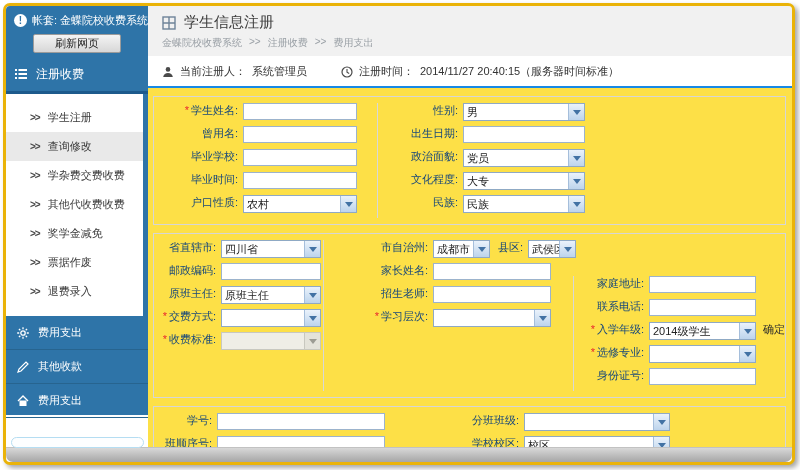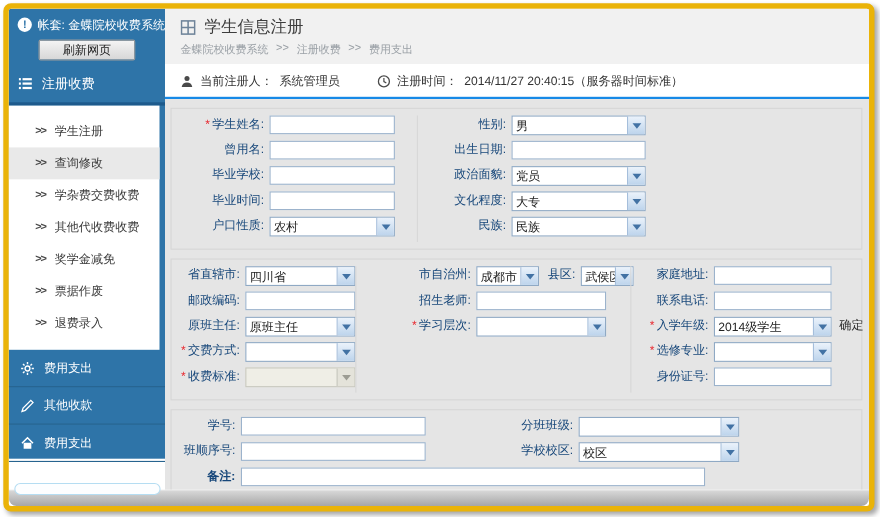--- a/index.html
+++ b/index.html
@@ -1,20 +1,20 @@
 <!DOCTYPE html>
 <html><head>
 <meta charset="utf-8">
 <style>
   * { box-sizing: border-box; margin: 0; padding: 0; }
   html,body { width:800px; height:470px; background:#fff; overflow:hidden;
     font-family:"Liberation Sans","DejaVu Sans",sans-serif; }
 
   .window { position:absolute; left:3px; top:3px; width:792px; height:462px;
-    border:5px solid #eab308; border-radius:7px; background:#fff; overflow:hidden;
+    border:3px solid #eab308; border-radius:7px; background:#fff; overflow:hidden;
     box-shadow:3px 3px 5px rgba(0,0,0,.35); display:flex; flex-direction:column; }
   .win-main { flex:1; display:flex; min-height:0; position:relative; }
   .bottom-bar { height:15px; flex-shrink:0; background:linear-gradient(#d8d8d8,#a6a6a6);
     border-top:1px solid #c2c2c2; border-radius:0 0 7px 7px; }
 
   
   .sidebar { width:142px; flex-shrink:0; position:relative;
     background:linear-gradient(#2e74a8,#2e74a8) top left / 100% 409px no-repeat #fff; }
   .account { display:flex; align-items:center; gap:5px; color:#fff; font-size:11px;
     padding:7px 4px 4px 8px; white-space:nowrap; }
@@ -32,21 +32,21 @@
   .subitem.active { background:#e9e9e9; }
   .prefix { color:#4a4a4a; font-weight:bold; letter-spacing:-1px; font-size:10px; }
   .bottom-menu { width:142px; }
   .bitem { display:flex; align-items:center; gap:8px; color:#fff; font-size:11px;
     padding:9px 0 9px 10px; border-bottom:1px solid #27648f; cursor:pointer; white-space:nowrap; }
   .bicon { width:14px; height:14px; flex-shrink:0; display:inline-flex; }
   .stub { position:absolute; left:5px; top:431px; width:133px; height:11px;
     border:1px solid #b5ddf2; border-radius:6px; background:#fdfeff; }
 
   
-  .content { flex:1; min-width:0; display:flex; flex-direction:column; background:#e5e5e5; }
+  .content { flex:1; min-width:0; display:flex; flex-direction:column; background:#fde047; }
   .chead { background:#f1f1f1; padding:7px 14px 6px; }
   .title-row { display:flex; align-items:center; gap:8px; font-size:15px; color:#3d3d3d; }
   .grid-icon { width:14px; height:14px; display:inline-flex; }
   .breadcrumb { margin-top:4px; font-size:10px; color:#9aa0a6; display:flex; gap:7px; }
   .bc-item { cursor:pointer; }
   .inforow { display:flex; align-items:center; gap:8px; padding:8px 14px 7px;
     font-size:11px; color:#333; background:#fff; border-bottom:2px solid #1789e6; }
   .inforow .grp { display:flex; align-items:center; gap:6px; }
   .grp + .grp { margin-left:26px; }
   .mini-icon { width:12px; height:12px; display:inline-flex; }
@@ -77,21 +77,21 @@
   [data-sec="0"] [data-col="0"] { width:223px; }
   [data-sec="0"] [data-col="1"] { flex:1; }
   [data-sec="0"] [data-col="0"] .lbl { width:84px; }
   [data-sec="0"] [data-col="0"] .txt, [data-sec="0"] [data-col="0"] .sel { width:114px; }
   [data-sec="0"] [data-col="1"] .lbl { width:80px; }
   [data-sec="0"] [data-col="1"] .txt, [data-sec="0"] [data-col="1"] .sel { width:122px; }
 
   
   [data-sec="1"] [data-col="0"] { width:180px; }
   [data-sec="1"] [data-col="1"] { width:250px; }
-  [data-sec="1"] [data-col="2"] { flex:1; }
+  [data-sec="1"] [data-col="2"] { flex:1;margin-top:36px; }
   [data-sec="1"] [data-col="0"] .lbl { width:62px; }
   [data-sec="1"] [data-col="0"] .txt, [data-sec="1"] [data-col="0"] .sel { width:100px; }
   [data-sec="1"] [data-col="1"] .lbl { width:104px; }
   [data-sec="1"] [data-col="1"] .txt, [data-sec="1"] [data-col="1"] .sel { width:118px; }
   [data-sec="1"] [data-col="1"] .sel.small { width:48px; }
   [data-sec="1"] [data-col="1"] .lbl.small { width:30px; margin-left:3px; }
   [data-sec="1"] [data-col="2"] .lbl { width:70px; }
   [data-sec="1"] [data-col="2"] .txt, [data-sec="1"] [data-col="2"] .sel { width:107px; }
 
   
@@ -344,20 +344,24 @@
                   <span class="sel-v">成都市</span>
                   <span class="sel-b"></span>
                 </span>
                 <span class="lbl small">县区:</span>
                 <span class="sel small">
                   <span class="sel-v">武侯区</span>
                   <span class="sel-b"></span>
                 </span>
               </div>
               <div class="frow">
+                <span class="lbl">家长姓名:</span>
+                <input class="txt" type="text" style="">
+              </div>
+              <div class="frow">
                 <span class="lbl">招生老师:</span>
                 <input class="txt" type="text" style="">
               </div>
               <div class="frow">
                 <span class="lbl"><span class="star">*</span>学习层次:</span>
                 <span class="sel">
                   <span class="sel-v"></span>
                   <span class="sel-b"></span>
                 </span>
               </div>

